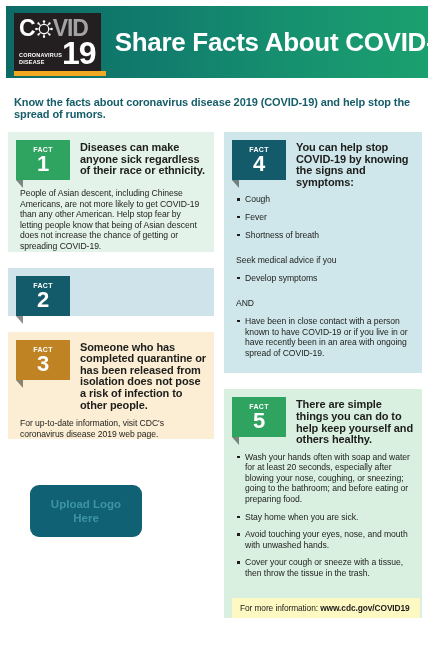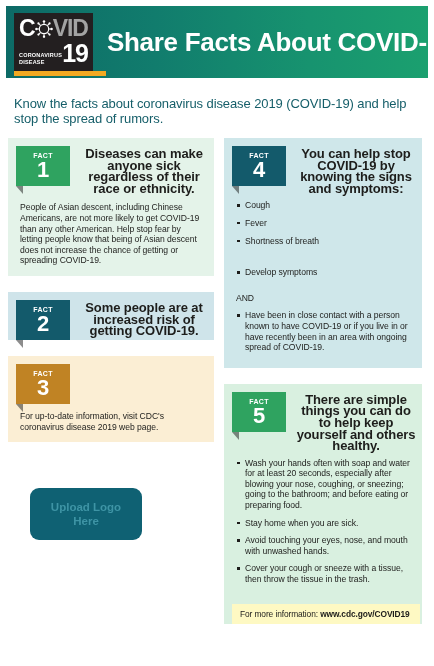--- a/index.html
+++ b/index.html
@@ -40,33 +40,33 @@
     position:relative;width:18px;height:18px;margin:0 0px 0 0px;flex:0 0 auto;
   }
   .logo-vid{
     color:#a3a3a3;font-weight:bold;font-size:23px;line-height:23px;letter-spacing:-1px;
   }
   .logo-row2{display:flex;align-items:flex-end;justify-content:space-between;margin-top:1px;}
   .logo-cd{
     color:#fff;font-size:5.5px;line-height:6.5px;font-weight:bold;letter-spacing:0.2px;
   }
   .logo-19{
-    color:#fff;font-weight:bold;font-size:25px;line-height:23px;letter-spacing:-1px;
+    color:#fff;font-weight:bold;font-size:32px;line-height:23px;letter-spacing:-1px;
   }
   .header-title{
     color:#ffffff;font-size:26px;font-weight:bold;letter-spacing:-0.3px;
     margin-left:14px;white-space:nowrap;
   }
 
   
   .subtitle{
     margin:18px 12px 0 14px;
     color:#155e69;
-    font-size:13px;
-    font-weight:normal;
+    font-size:11px;
+    font-weight:bold;
     letter-spacing:-0.1px;
   }
 
   
   .columns{
     display:flex;
     margin:12px 8px 0 8px;
     gap:10px;
     align-items:flex-start;
   }
@@ -89,32 +89,30 @@
     width:0;height:0;
     border-left:7px solid transparent;
     border-right:0 solid transparent;
     border-top:8px solid rgba(0,0,0,0.45);
   }
   .tab-fact{font-size:7px;font-weight:bold;letter-spacing:0.3px;line-height:8px;}
   .tab-num{font-size:22px;font-weight:bold;line-height:21px;margin-top:-1px;}
   .headline{
     flex:1 1 auto;
     padding:2px 6px 0 10px;
-    font-size:13px;
+    font-size:11px;
     font-weight:bold;
     line-height:11.6px;
     letter-spacing:-0.1px;
-    text-align:center;
   }
   .para{
     font-size:8.6px;
     line-height:10.6px;
     letter-spacing:-0.05px;
     margin:8px 10px 0 12px;
-    padding-bottom:10px;
   }
   .para.tight{margin-top:7px;}
 
   
   .bullets{margin:6px 8px 0 12px;padding:0 0 8px 0;list-style:none;}
   .bullets li{
     position:relative;
     font-size:8.6px;line-height:10.6px;
     padding-left:9px;margin-bottom:7px;letter-spacing:-0.05px;
   }
@@ -227,31 +225,31 @@
         <div class="para">People of Asian descent, including Chinese Americans, are not more likely to get COVID-19 than any other American. Help stop fear by letting people know that being of Asian descent does not increase the chance of getting or spreading COVID-19.</div>
       </div>
 
       <div class="card c-blue">
         <div class="tabwrap">
           <div class="tab">
             <span class="tab-fact">FACT</span>
             <span class="tab-num">2</span>
             <span class="tab-fold"></span>
           </div>
-          <div class="headline">Some people are at increased risk of getting COVID-19.</div>
         </div>
       </div>
 
       <div class="card c-gold">
         <div class="tabwrap">
           <div class="tab">
             <span class="tab-fact">FACT</span>
             <span class="tab-num">3</span>
             <span class="tab-fold"></span>
           </div>
+          <div class="headline">Someone who has completed quarantine or has been released from isolation does not pose a risk of infection to other people.</div>
         </div>
         <div class="para tight">For up-to-date information, visit CDC's coronavirus disease 2019 web page.</div>
       </div>
 
       <div class="upload-wrap">
         <div class="upload-box">
           <span>Upload Logo</span>
           <span>Here</span>
         </div>
       </div>
@@ -267,20 +265,21 @@
             <span class="tab-num">4</span>
             <span class="tab-fold"></span>
           </div>
           <div class="headline">You can help stop COVID-19 by knowing the signs and symptoms:</div>
         </div>
         <ul class="bullets">
           <li>Cough</li>
           <li>Fever</li>
           <li>Shortness of breath</li>
         </ul>
+        <div class="plainline">Seek medical advice if you</div>
         <ul class="bullets">
           <li>Develop symptoms</li>
         </ul>
         <div class="plainline">AND</div>
         <ul class="bullets">
           <li>Have been in close contact with a person known to have COVID-19 or if you live in or have recently been in an area with ongoing spread of COVID-19.</li>
         </ul>
       </div>
 
       <div class="card c-green5">

